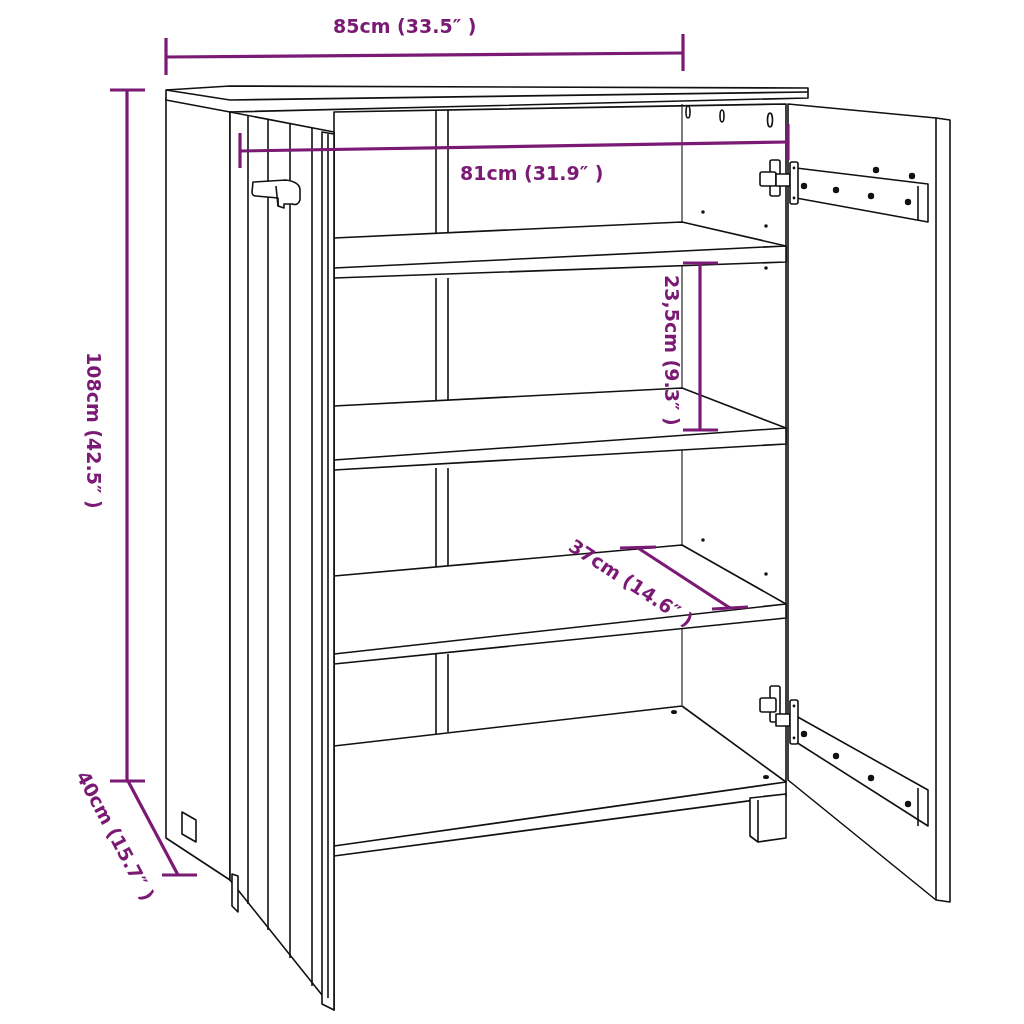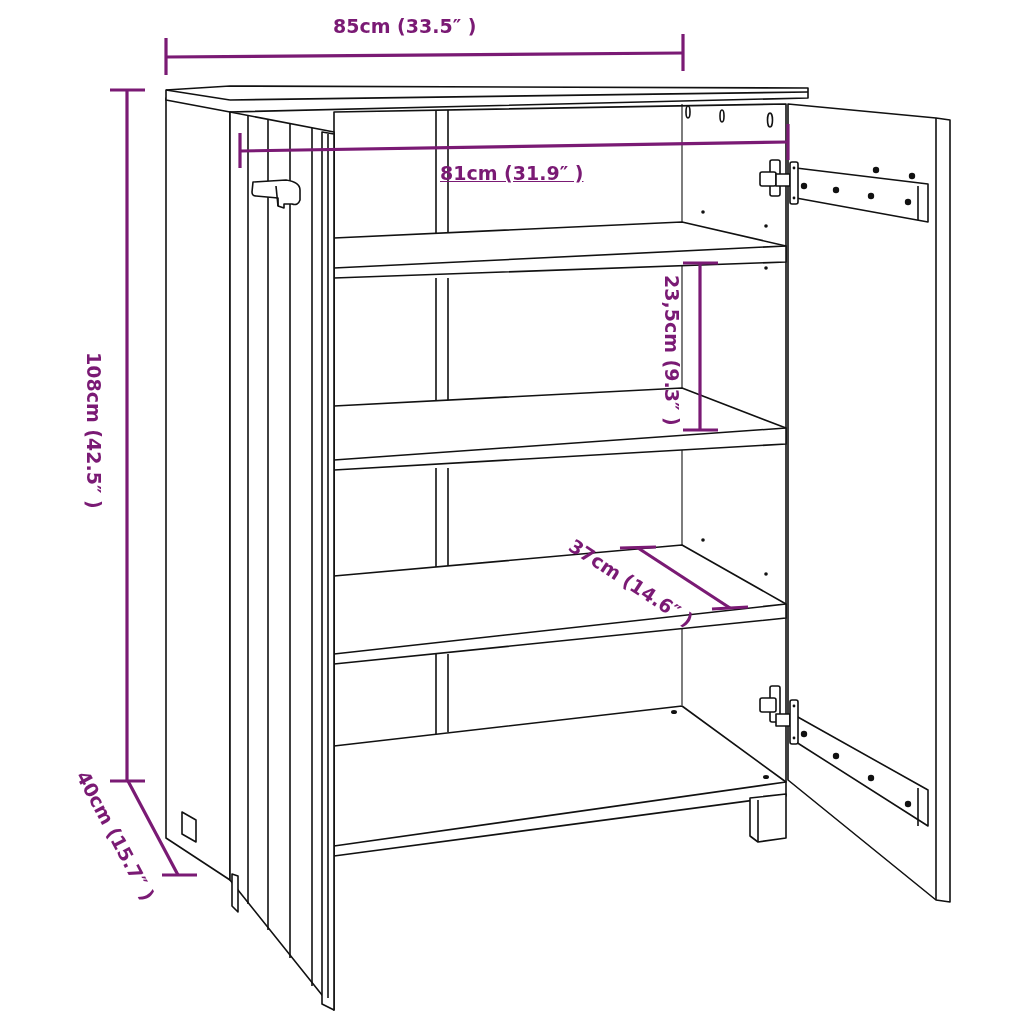--- a/index.html
+++ b/index.html
@@ -179,18 +179,18 @@
     <line class="dim" x1="683" y1="430" x2="718" y2="430"></line>
   </g>
   <g>
     <line class="dim" x1="638" y1="548" x2="730" y2="608"></line>
     <line class="dim" x1="620" y1="548" x2="656" y2="547"></line>
     <line class="dim" x1="712" y1="609" x2="748" y2="607"></line>
   </g>
 </svg>
 
 <div class="lbl" style="left:333px; top:17px;">85cm (33.5″ )</div>
-<div class="lbl" style="left:440px; top:164px;text-decoration:underline;">81cm (31.9″ )</div>
+<div class="lbl" style="left:460px; top:164px;">81cm (31.9″ )</div>
 <div class="lbl" style="left:103px; top:352px; transform: rotate(90deg);">108cm (42.5″ )</div>
 <div class="lbl" style="left:90px; top:768px; transform: rotate(62deg);">40cm (15.7″ )</div>
 <div class="lbl" style="left:681px; top:275px; transform: rotate(90deg);">23,5cm (9.3″ )</div>
 <div class="lbl" style="left:576px; top:536px; transform: rotate(33deg);">37cm (14.6″ )</div>
 </div>
 
 </body></html>

